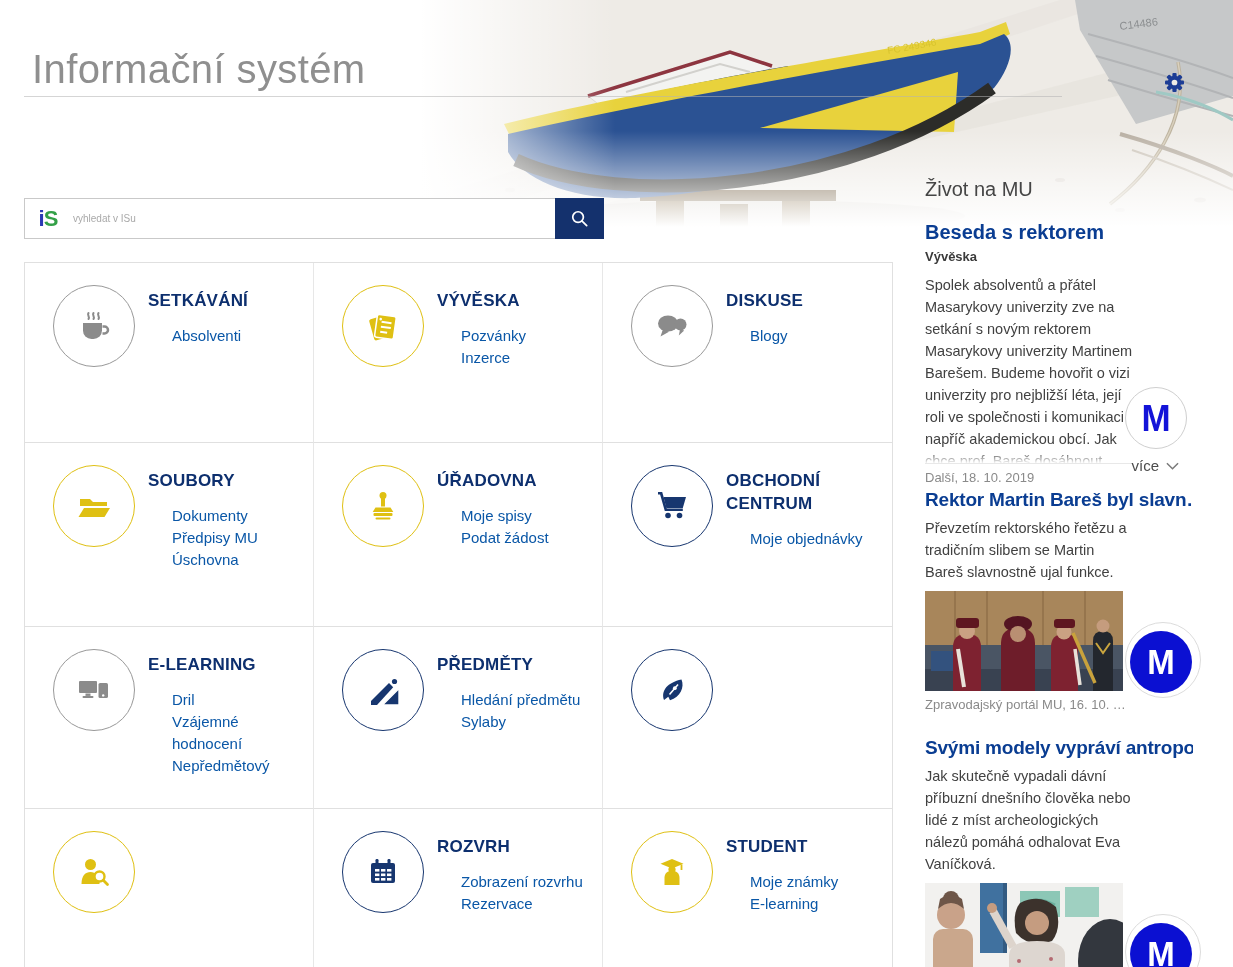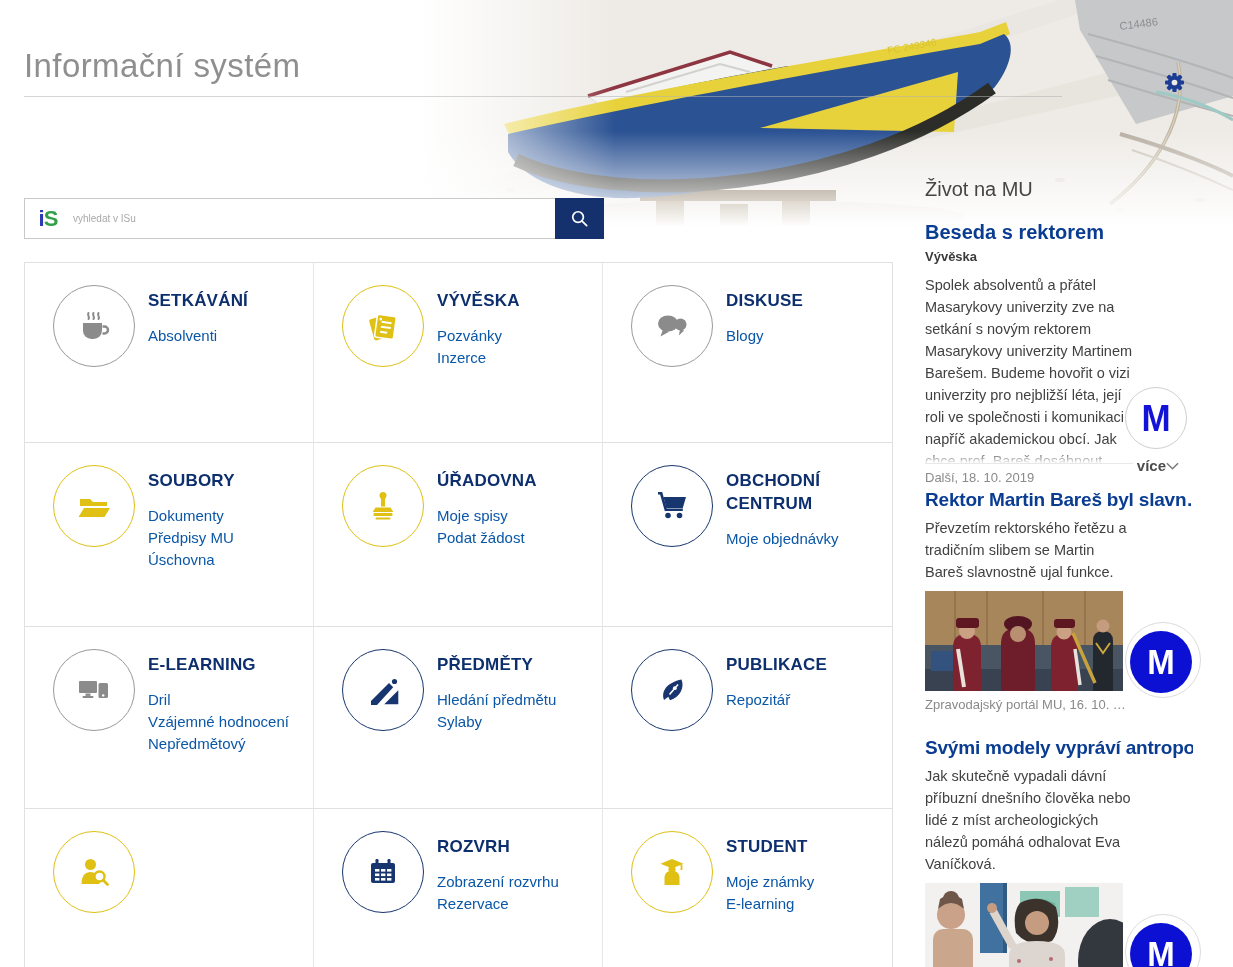--- a/index.html
+++ b/index.html
@@ -6,21 +6,21 @@
   .page{position:relative;width:1233px;height:967px;overflow:hidden;background:#fff;
         font-family:"Liberation Sans","DejaVu Sans",sans-serif;-webkit-font-smoothing:antialiased;}
 
   
   .photo-wrap{position:absolute;left:420px;top:0;width:813px;height:252px;}
   .photo-wrap svg{display:block;width:813px;height:252px;}
   .photo-fade{position:absolute;inset:0;pointer-events:none;
     background:linear-gradient(90deg,#fff 0%,rgba(255,255,255,0) 24%),
                linear-gradient(180deg,rgba(255,255,255,0) 52%,#fff 90%);}
 
-  .app-title{position:absolute;left:24px;top:47px;font-size:33px;font-weight:400;
+  .app-title{position:absolute;left:32px;top:47px;font-size:40px;font-weight:400;
              color:#8f8f8f;letter-spacing:.4px;}
   .header-rule{position:absolute;left:24px;top:96px;width:1038px;height:1px;
                background:rgba(178,178,178,.55);}
 
   .gear{position:absolute;left:1165px;top:73px;width:19px;height:19px;cursor:pointer;}
 
   
   .search{position:absolute;left:24px;top:198px;width:580px;height:41px;box-sizing:border-box;
           display:flex;align-items:center;background:#fff;border:1px solid #c9c9c9;}
   .is-logo{width:46px;text-align:center;font-size:22px;font-weight:700;letter-spacing:-1px;
@@ -42,40 +42,40 @@
   .tile:nth-child(3n){border-right:none;}
   .tile-icon{flex:0 0 80px;width:80px;height:80px;border:1px solid;border-radius:50%;
              display:flex;align-items:center;justify-content:center;}
   .tile-icon svg{width:40px;height:40px;}
   .c-gray{color:#8b8b8b;border-color:#999;}
   .c-yellow{color:#dfc013;border-color:#dfc013;}
   .c-blue{color:#17366f;border-color:#17366f;}
   .tile-text{margin-left:13px;padding-top:5px;}
   .tile-title{font-size:17px;font-weight:700;color:#0d2f6e;line-height:1.35;letter-spacing:.2px;
               max-width:152px;}
-  .tile-links{margin-top:12px;}
+  .tile-links{margin-top:12px;margin-left:24px;}
   .tile-link{display:block;color:#0a57a7;font-size:15px;line-height:22px;text-decoration:none;cursor:pointer;}
 
   
   .sidebar{position:absolute;left:925px;top:178px;width:268px;}
   .sidebar-heading{font-size:20px;font-weight:400;color:#454545;margin:0 0 19px 0;}
   .news-item{position:relative;}
   .news-title{font-size:20px;font-weight:700;color:#0a3d92;line-height:1.2;margin:0 0 5px 0;cursor:pointer;}
   .news-title.clip{font-size:19px;white-space:nowrap;overflow:hidden;letter-spacing:-.2px;}
   .news-cat{font-size:13px;font-weight:700;color:#3a3a3a;margin:2px 0 10px 0;}
   .news-body{font-size:14.5px;line-height:22px;color:#414141;width:208px;}
   .news-body.clipped{height:189px;overflow:hidden;position:relative;border-bottom:1px solid #e8e8e8;}
   .news-body.clipped::after{content:"";position:absolute;left:0;right:0;bottom:0;height:12px;
       background:linear-gradient(rgba(255,255,255,0),rgba(255,255,255,.95));}
   .news-meta{font-size:13px;color:#8a8a8a;margin-top:6px;}
   .avatar{position:absolute;right:6px;top:167px;width:60px;height:60px;border:1px solid #cfcfcf;
           border-radius:50%;background:#fff;display:flex;align-items:center;justify-content:center;cursor:pointer;}
   .avatar span{font-weight:700;font-size:35px;color:#1313d8;transform:scaleY(1.06);}
   .more-link{position:absolute;right:14px;top:237px;font-size:15px;color:#4c4c4c;
-             display:flex;align-items:center;gap:0;cursor:pointer;font-weight:bold;}
+             display:flex;align-items:center;gap:7px;cursor:pointer;}
   .photo-row{position:relative;width:268px;margin-top:8px;height:100px;}
   .news-photo{width:198px;height:100px;overflow:hidden;}
   .news-photo svg{display:block;width:198px;height:100px;}
   .badge{position:absolute;right:1px;bottom:-2px;width:62px;height:62px;border-radius:50%;
          background:#0b10d2;display:flex;align-items:center;justify-content:center;cursor:pointer;}
   .badge::before{content:"";position:absolute;left:-5px;top:-9px;width:74px;height:74px;
                  border:1px solid #dcdcdc;border-radius:50%;}
   .badge span{color:#fff;font-weight:700;font-size:33px;transform:scaleY(1.06);}
   .mb-i1{margin-bottom:4px;}
   .mb-i2{margin-bottom:25px;}
@@ -319,26 +319,20 @@
   </div>
 
   <div class="tile">
     <span class="tile-icon c-blue">
           <svg viewBox="0 0 40 40" fill="currentColor">
             <path d="M12 30c-3.2-9.5 3.5-17.5 17.5-20.5 3.2 7.5-1 17.5-11.5 20.8l-1.7-3.6-4.3 3.3Z"></path>
             <line x1="17.5" y1="24.5" x2="26" y2="14.5" stroke="#fff" stroke-width="1.6"></line>
             <circle cx="22.8" cy="18.2" r="1.9" fill="#fff"></circle>
           </svg>
         </span>
-    <div class="tile-text">
-      <div class="tile-title">PUBLIKACE</div>
-      <div class="tile-links">
-            <a class="tile-link">Repozitář</a>
-          </div>
-    </div>
   </div>
 
   <div class="tile">
     <span class="tile-icon c-yellow">
           <svg viewBox="0 0 40 40" fill="currentColor">
             <circle cx="16.5" cy="12.5" r="5.5"></circle>
             <path d="M7.5 32c0-8.5 4-12 9-12s9 3.5 9 12Z"></path>
             <circle cx="25.5" cy="24.5" r="5" fill="#fff" stroke="currentColor" stroke-width="2.4"></circle>
             <line x1="29.3" y1="28.3" x2="33.5" y2="32.5" stroke="currentColor" stroke-width="2.8" stroke-linecap="round"></line>
           </svg>

